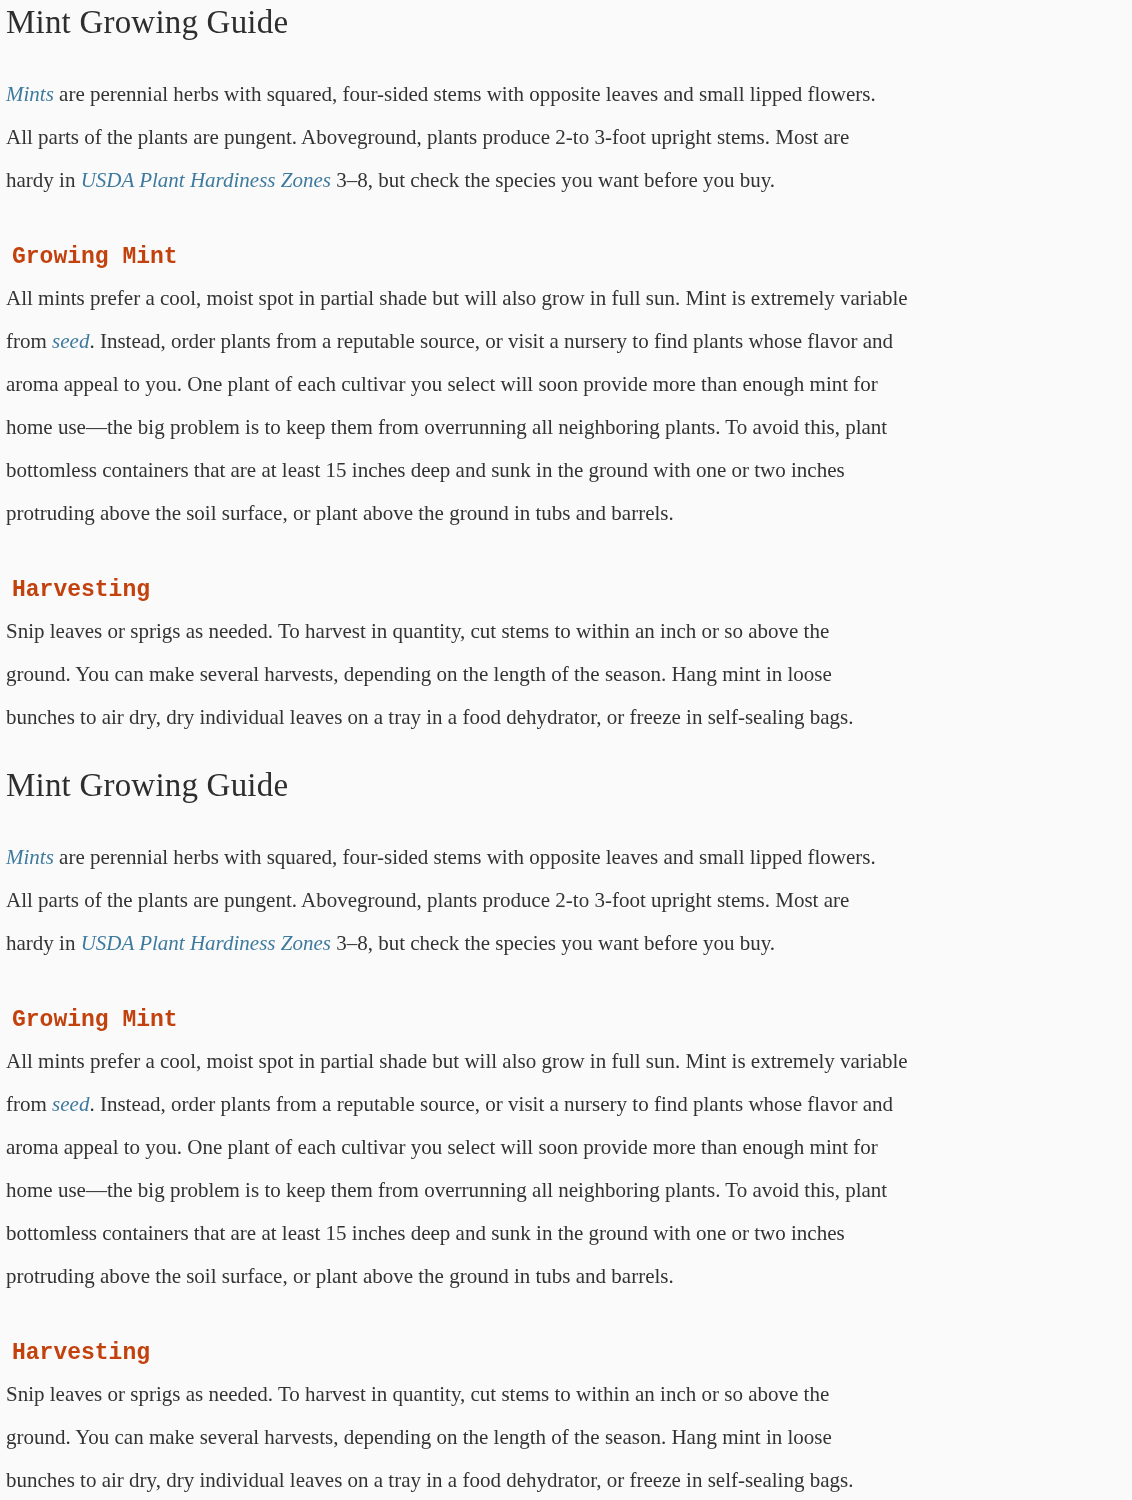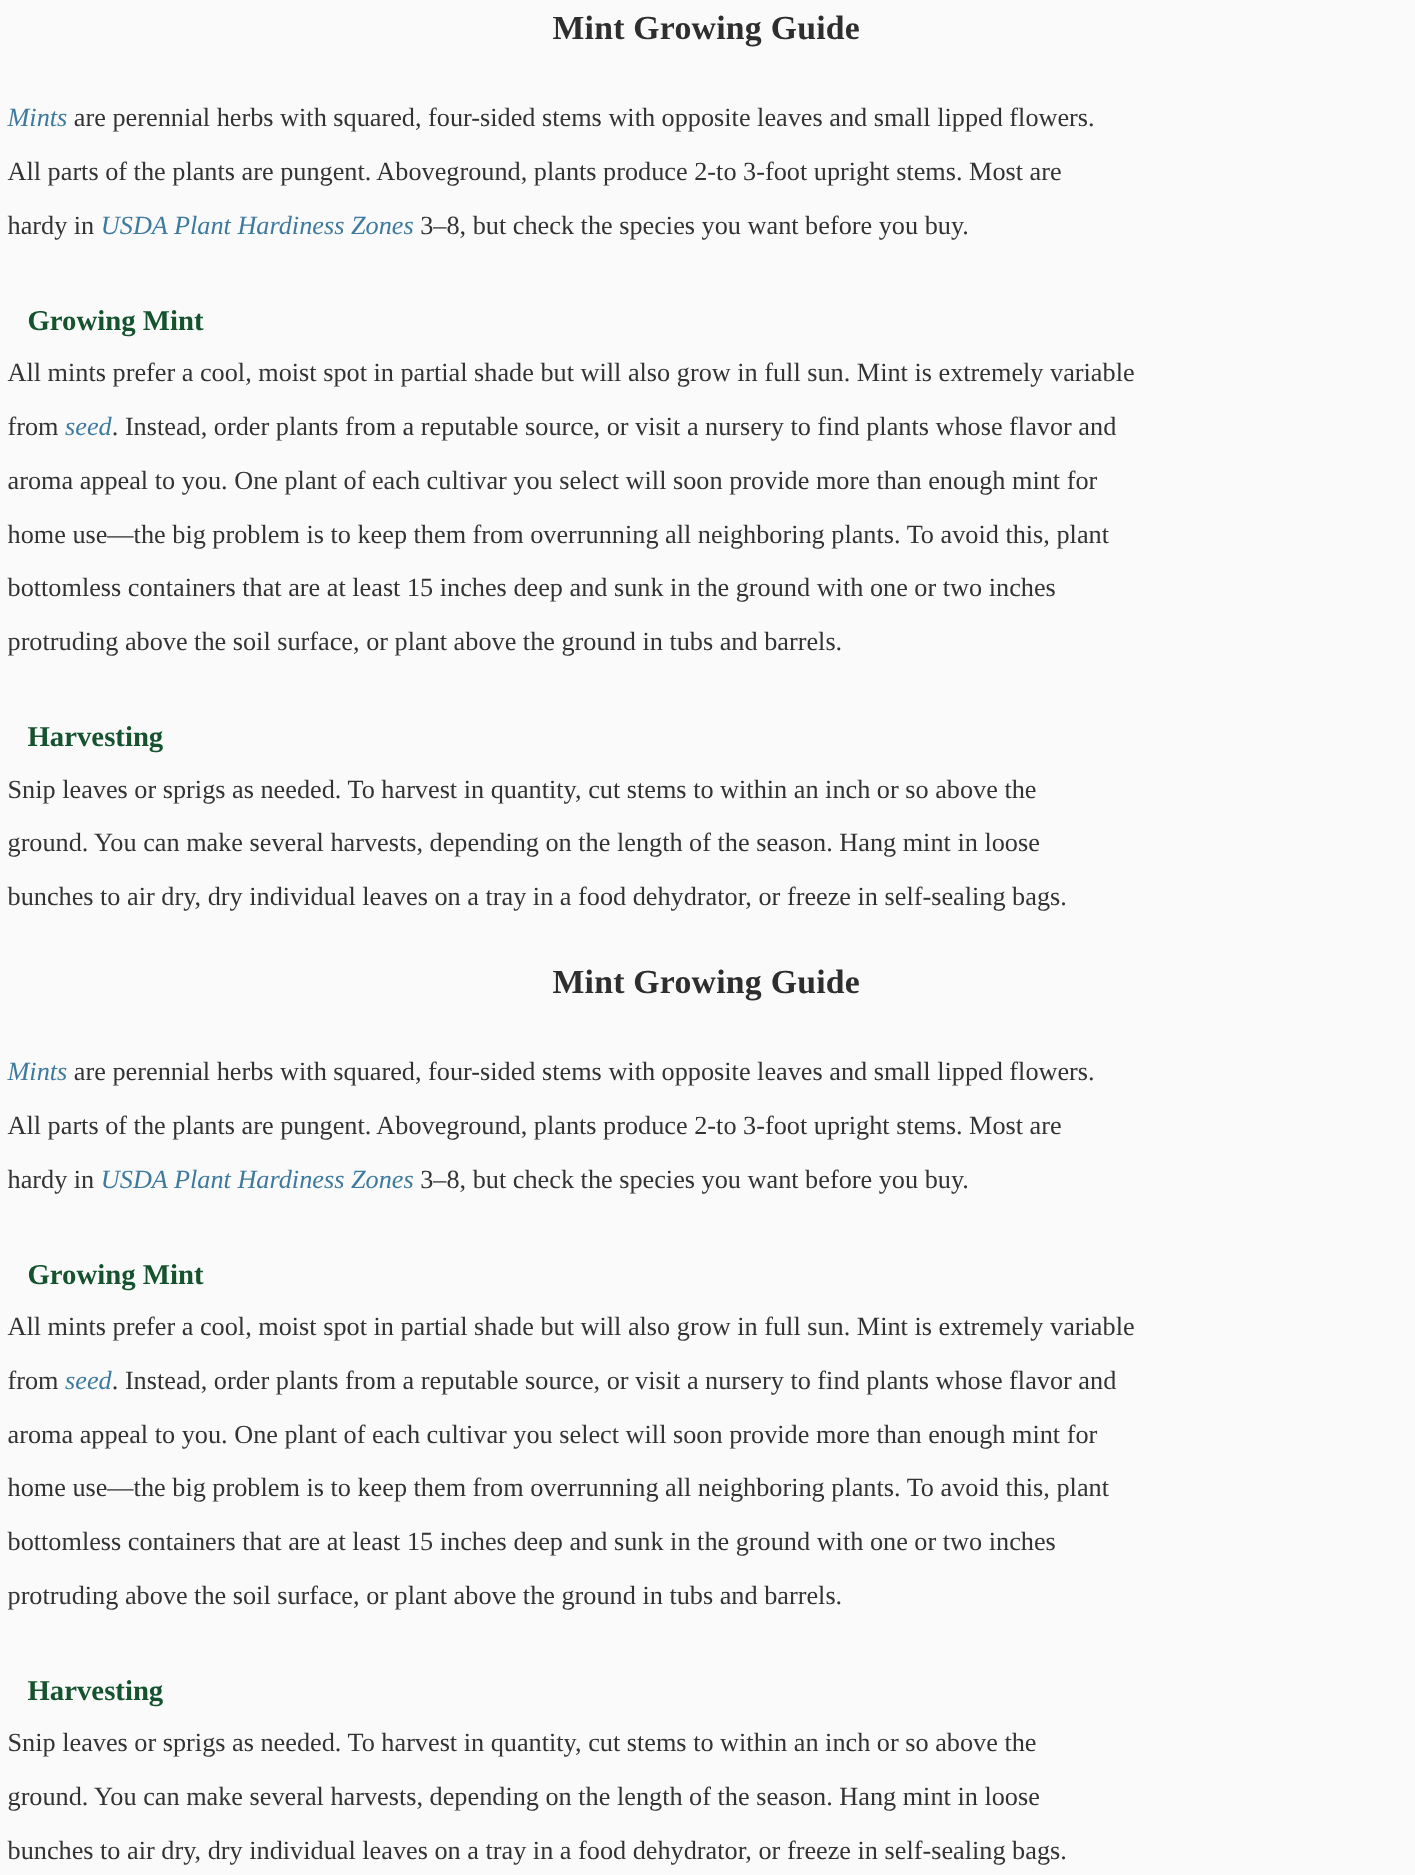--- a/index.html
+++ b/index.html
@@ -12,34 +12,35 @@
     width: 1132px;
     box-sizing: border-box;
     padding: 0 8px 10px 6px;
     font-family: "Liberation Serif", "DejaVu Serif", serif;
     color: #333333;
   }
   .guide-section + .guide-section {
     padding-top: 24px;
   }
   h1.title {
-    font-size: 27px;
+    font-size: 33px;
     line-height: 44px;
-    font-weight: 700;
-    text-align: center;
+    font-weight: 400;
+    text-align: left;
     color: #2e2e2e;
     margin: 0 0 29px 0;
     letter-spacing: 0.2px;
   }
   h3.heading {
     font-size: 23px;
     line-height: 30px;
     font-weight: 700;
-    color: #14532d;
-    margin: 40px 0 5px 16px;
+    color: #c2410c;
+    margin: 40px 0 5px 6px;
+    font-family: Liberation Mono, monospace;
   }
   .para {
     margin: 0;
   }
   .line {
     font-size: 21px;
     line-height: 43px;
     white-space: nowrap;
   }
   a.link {

